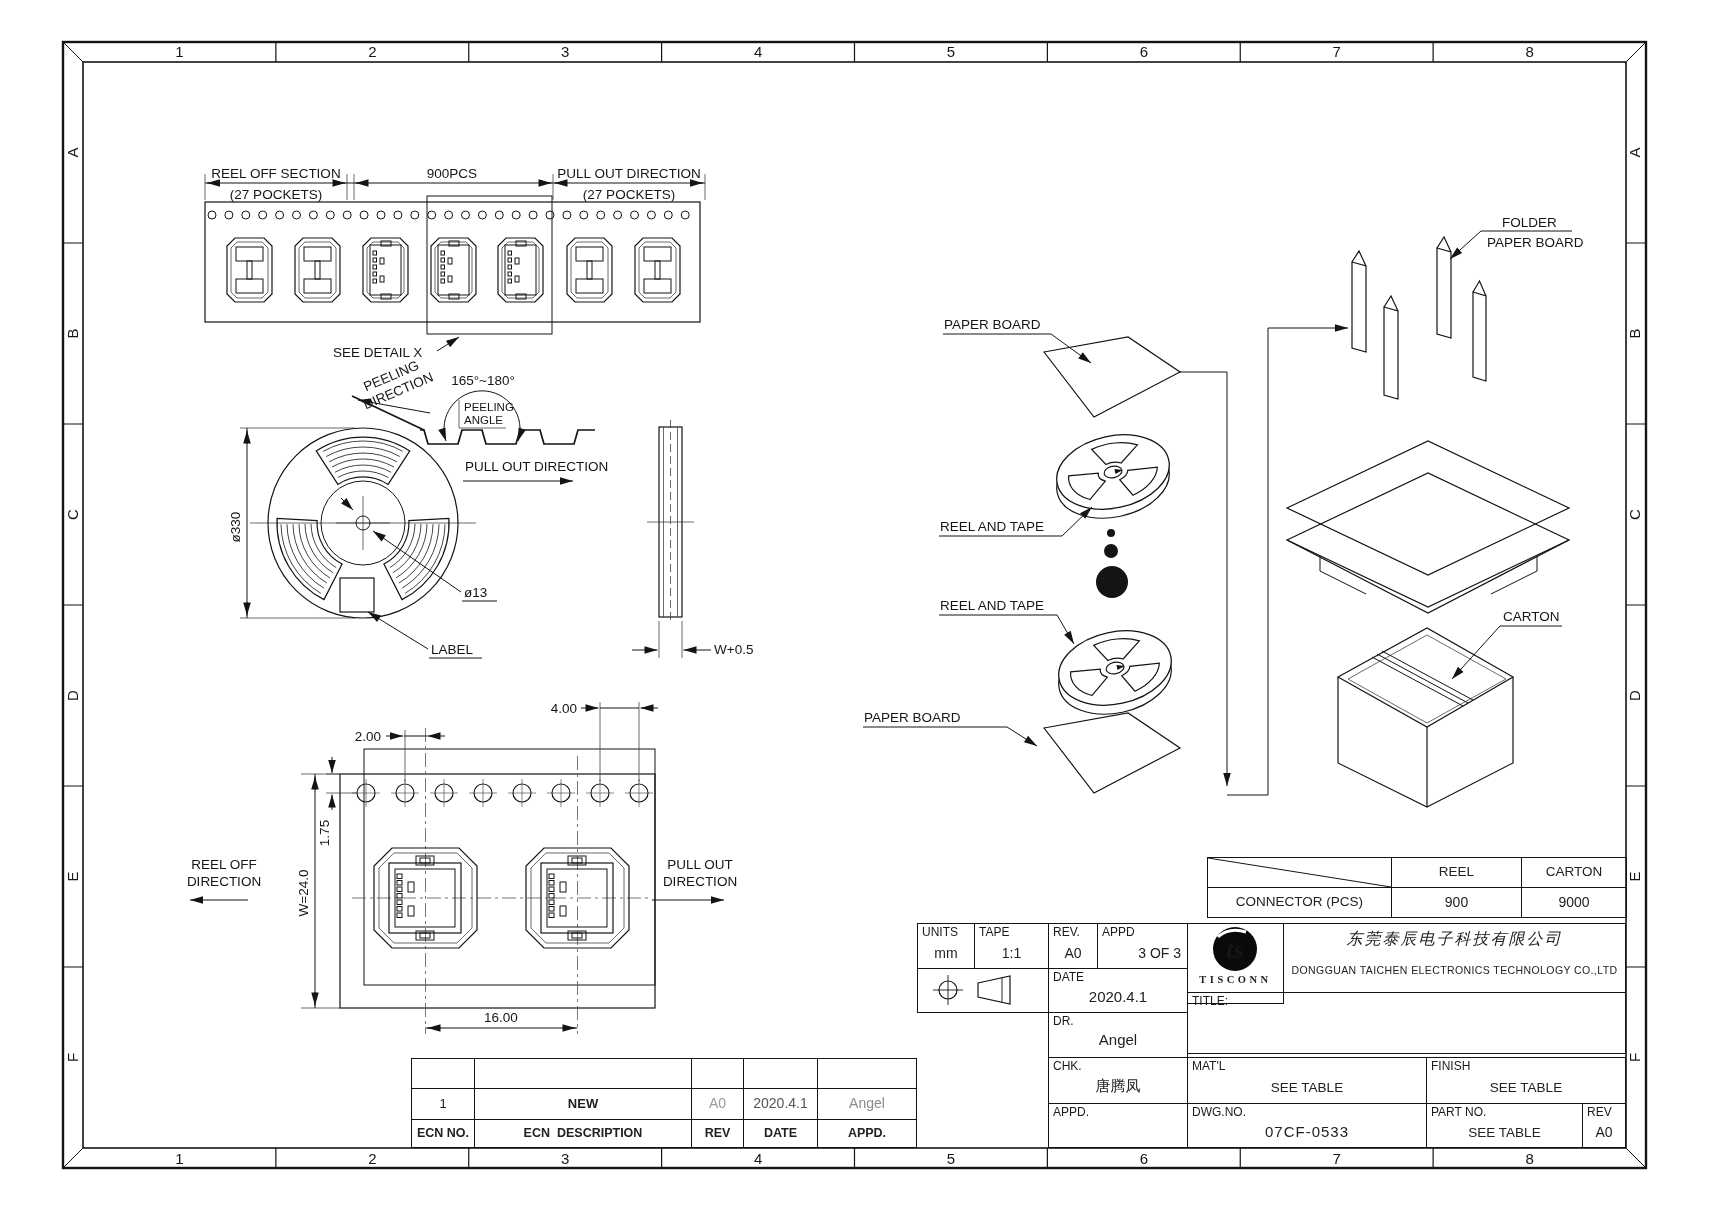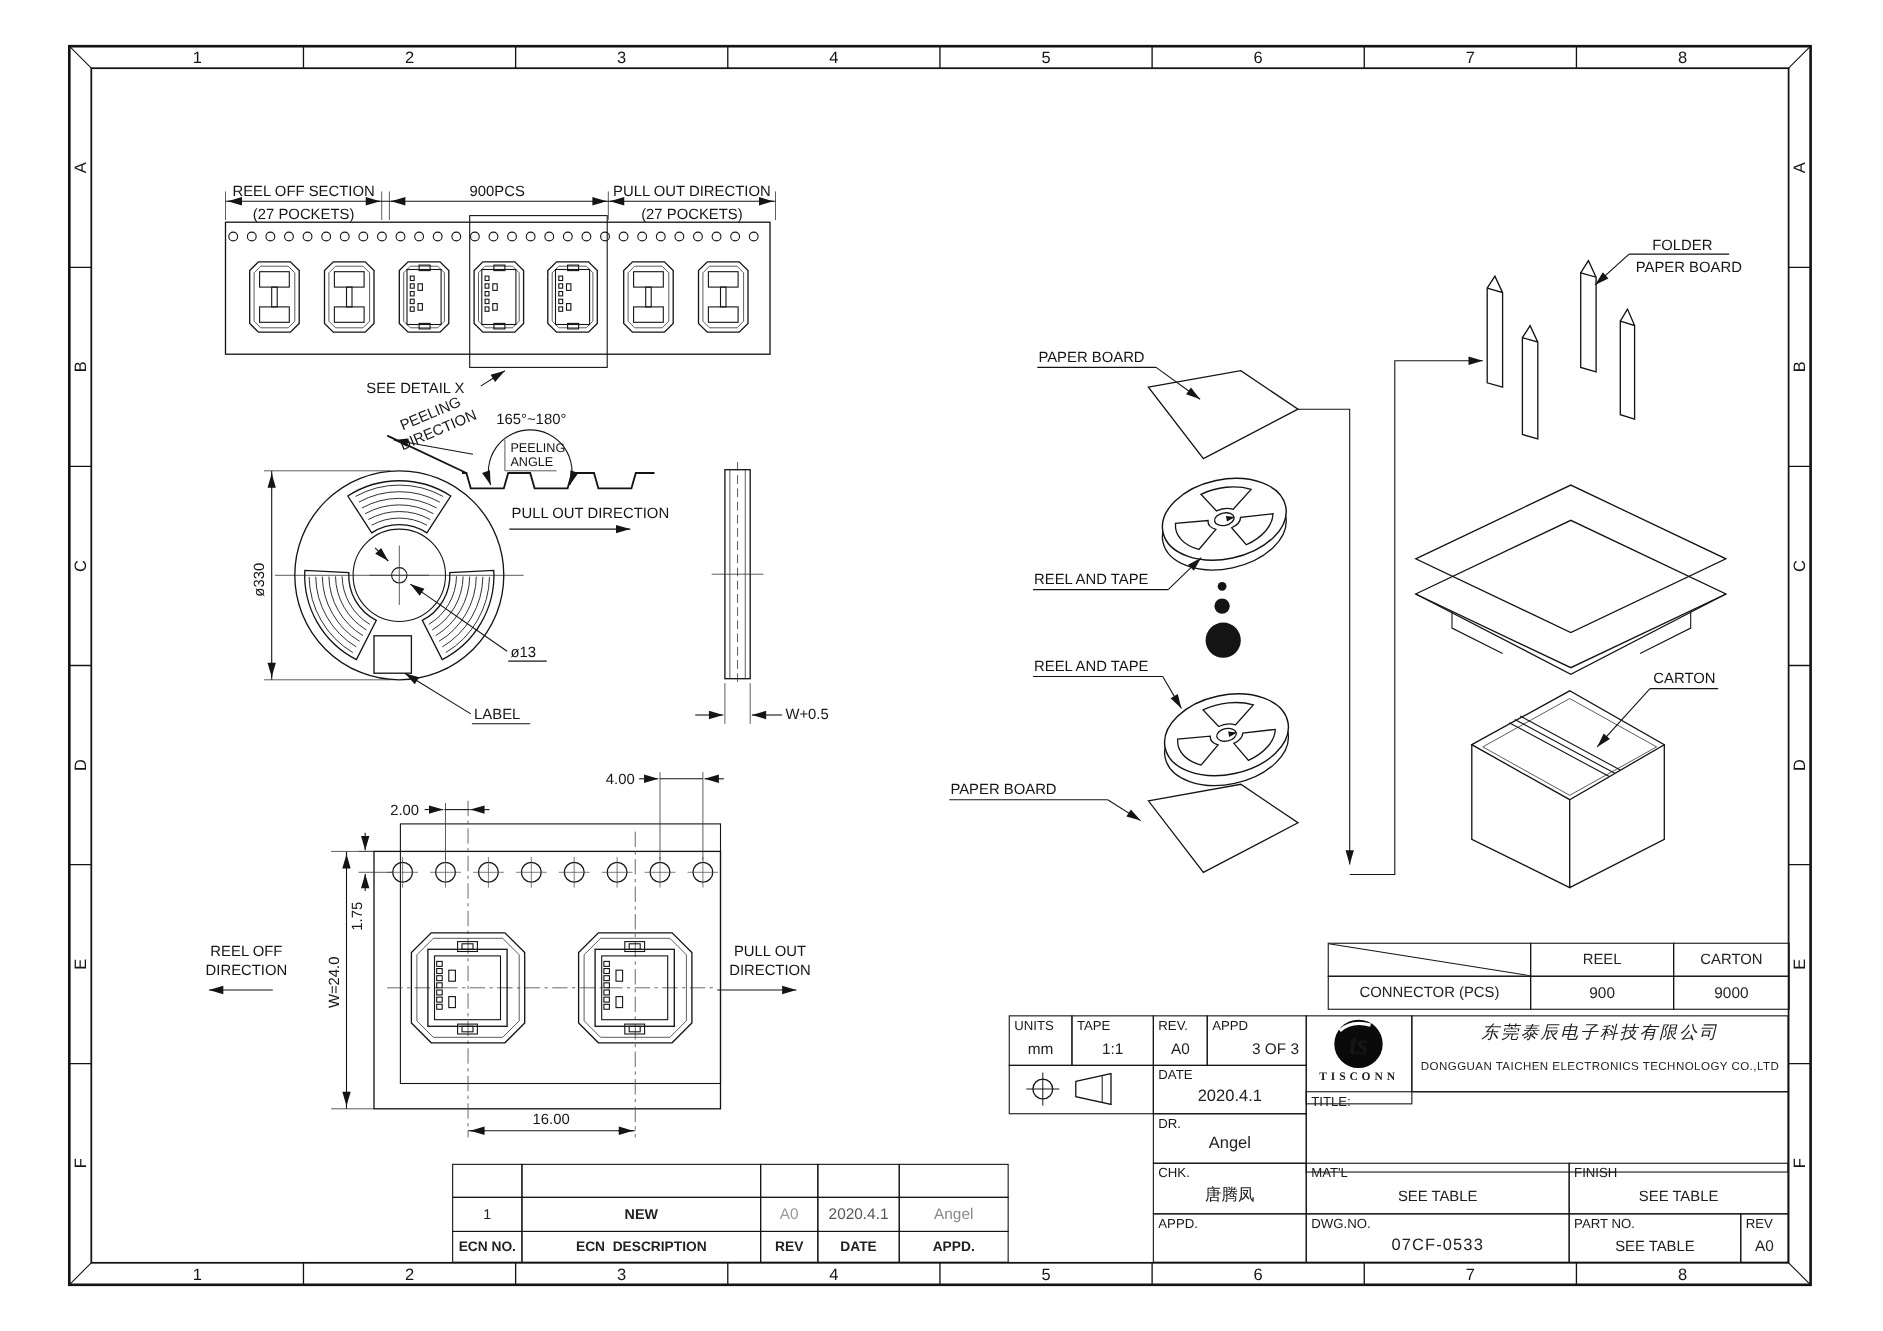--- a/index.html
+++ b/index.html
@@ -450,21 +450,21 @@
       <circle cx="47" cy="25" r="22" fill="#0a0a0a"></circle>
       <text x="47" y="34" text-anchor="middle" style="font-family:'Liberation Serif',serif;font-style:italic;font-weight:bold;font-size:26px;" fill="#ffffff">ts</text>
       <path d="M30,13 Q41,3 58,8" stroke="#ffffff" stroke-width="3" fill="none"></path>
     </svg>
     <div class="cv" style="top:50px;font-size:10.5px;font-weight:bold;letter-spacing:3.5px;font-family:'Liberation Serif',serif;">TISCONN</div>
   </div>
   <div class="acell" style="left:366px;top:0;width:343px;height:70px;">
     <div class="cv" style="top:5px;font-size:16px;letter-spacing:2px;font-style:italic;">东莞泰辰电子科技有限公司</div>
     <div class="cv" style="top:40px;font-size:10.5px;letter-spacing:0.4px;">DONGGUAN TAICHEN ELECTRONICS TECHNOLOGY CO.,LTD</div>
   </div>
-  <div class="acell" style="left:270px;top:69px;width:439px;height:74px;">
+  <div class="acell" style="left:270px;top:69px;width:439px;height:62px;">
     <div class="lab">TITLE:</div>
   </div>
   <div class="acell" style="left:270px;top:134px;width:240px;height:47px;">
     <div class="lab">MAT'L</div>
     <div class="cv" style="top:22px;font-size:13.5px;">SEE TABLE</div>
   </div>
   <div class="acell" style="left:509px;top:134px;width:200px;height:47px;">
     <div class="lab">FINISH</div>
     <div class="cv" style="top:22px;font-size:13.5px;">SEE TABLE</div>
   </div>

